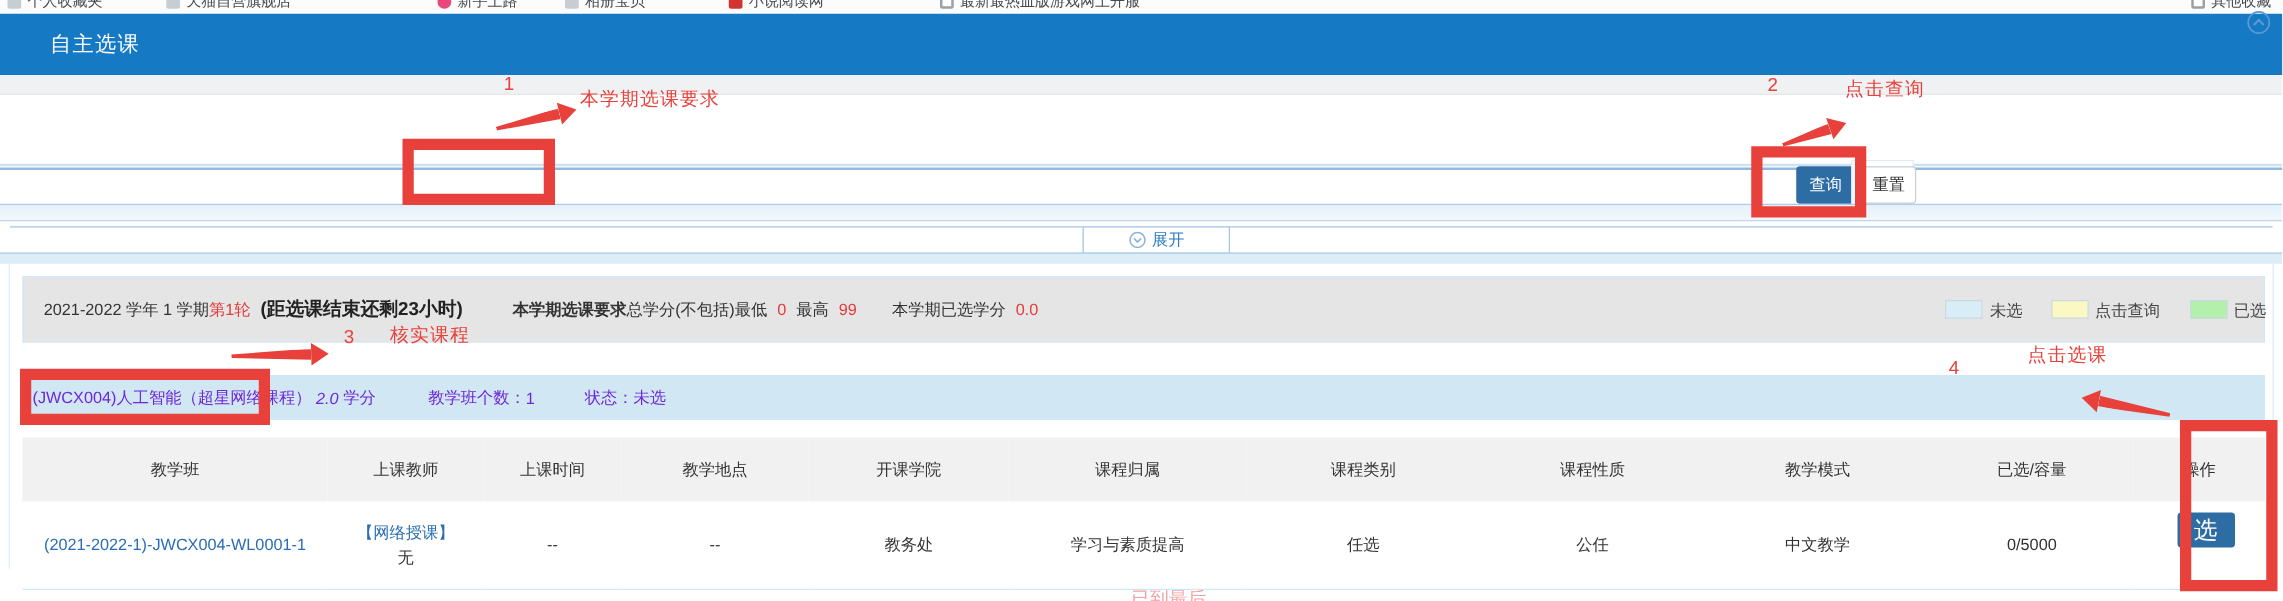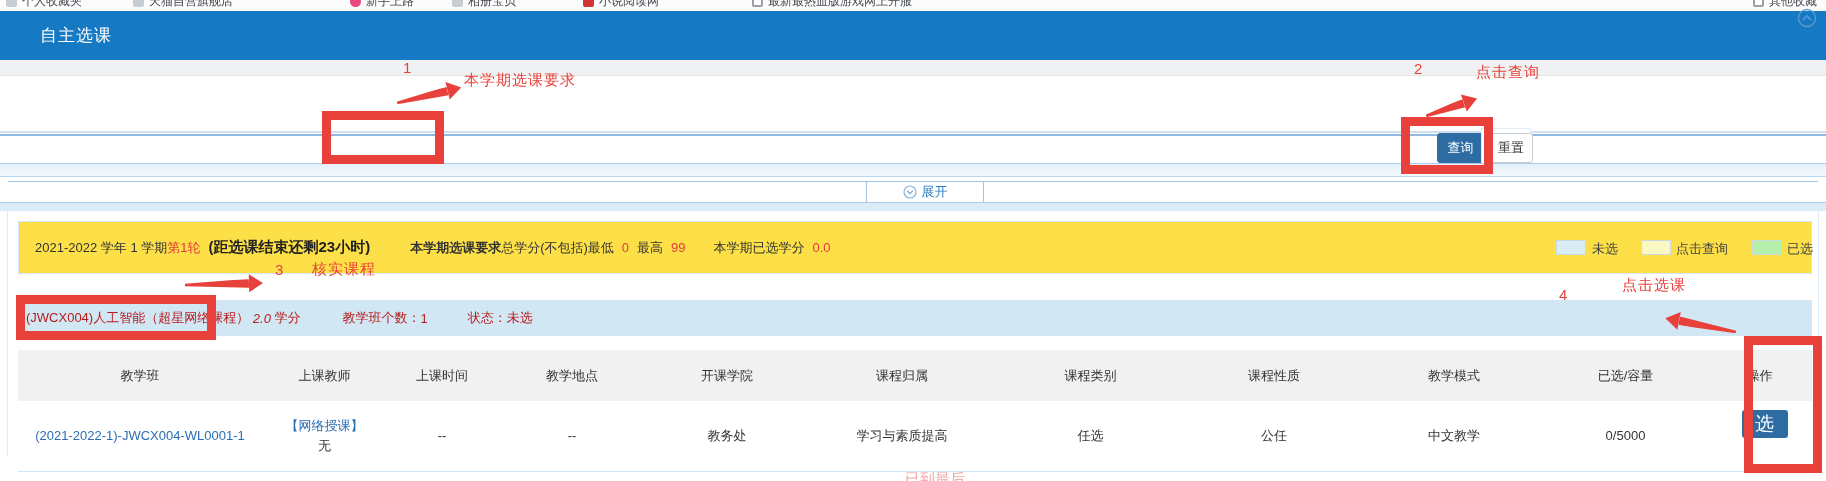--- a/index.html
+++ b/index.html
@@ -29,34 +29,34 @@
   .panel-bottom{position:absolute;top:163px;left:0;width:1826px;height:14px;background:linear-gradient(#e4f1fa,#f2f8fd);border-top:1px solid #aecce9;border-bottom:1px solid #bcd6ec;box-sizing:border-box;}
 
   
   .expand-line{position:absolute;top:181px;left:8px;width:1810px;height:1px;background:#9fc4e6;}
   .expand-tab{position:absolute;left:866px;top:181px;width:118px;height:22px;background:#fff;border:1px solid #9fc4e6;box-sizing:border-box;display:flex;align-items:center;justify-content:center;gap:5px;font-size:13px;color:#2a7cc0;cursor:pointer;}
   .band2{position:absolute;top:202px;left:0;width:1826px;height:9px;background:#ddedf8;border-top:1px solid #a9cbe8;box-sizing:border-box;}
 
   .container-borders{position:absolute;top:211px;left:7px;width:1812px;height:244px;border-left:1px solid #dcecf8;border-right:1px solid #dcecf8;box-sizing:border-box;pointer-events:none;}
 
   
-  .sem-box{position:absolute;left:18px;top:221px;width:1794px;height:53px;background:#fde047;border:1px solid #d4e6f3;box-sizing:border-box;display:flex;align-items:center;padding-left:16px;}
+  .sem-box{position:absolute;left:18px;top:221px;width:1794px;height:53px;background:#e5e5e5;border:1px solid #d4e6f3;box-sizing:border-box;display:flex;align-items:center;padding-left:16px;}
   .sem-box .seg{font-size:13px;color:#333;white-space:pre;}
   .sem-box .redv{color:#e43b3b;}
   .sem-box .countdown{font-weight:bold;font-size:15px;color:#222;}
   .sem-box .boldseg{font-weight:bold;}
   .gap40{display:inline-block;width:40px;}
   .gap28{display:inline-block;width:28px;}
   .gap8{display:inline-block;width:8px;}
 
   .lg-swatch{position:absolute;top:240px;width:30px;height:15px;border:1px solid #ccd8e0;box-sizing:border-box;}
   .lg-label{position:absolute;top:240px;font-size:13px;color:#444;}
 
   
-  .course-bar{position:absolute;left:18px;top:300px;width:1794px;height:36px;background:#d2e7f4;display:flex;align-items:center;font-size:13px;color:#b91c1c;}
+  .course-bar{position:absolute;left:18px;top:300px;width:1794px;height:36px;background:#d2e7f4;display:flex;align-items:center;font-size:13px;color:#6d28d9;}
   .course-bar .c-title{margin-left:8px;}
   .course-bar .ital{font-style:italic;}
   .course-bar .c-count{margin-left:42px;}
   .course-bar .c-status{margin-left:40px;}
   .collapse-ico{position:absolute;right:9px;top:8px;width:20px;height:20px;cursor:pointer;}
 
   
   .table-wrap{position:absolute;left:18px;top:350px;width:1794px;}
   table{width:100%;border-collapse:collapse;table-layout:fixed;font-size:13px;color:#333;}
   thead tr{height:51px;background:#f1f1f1;}

